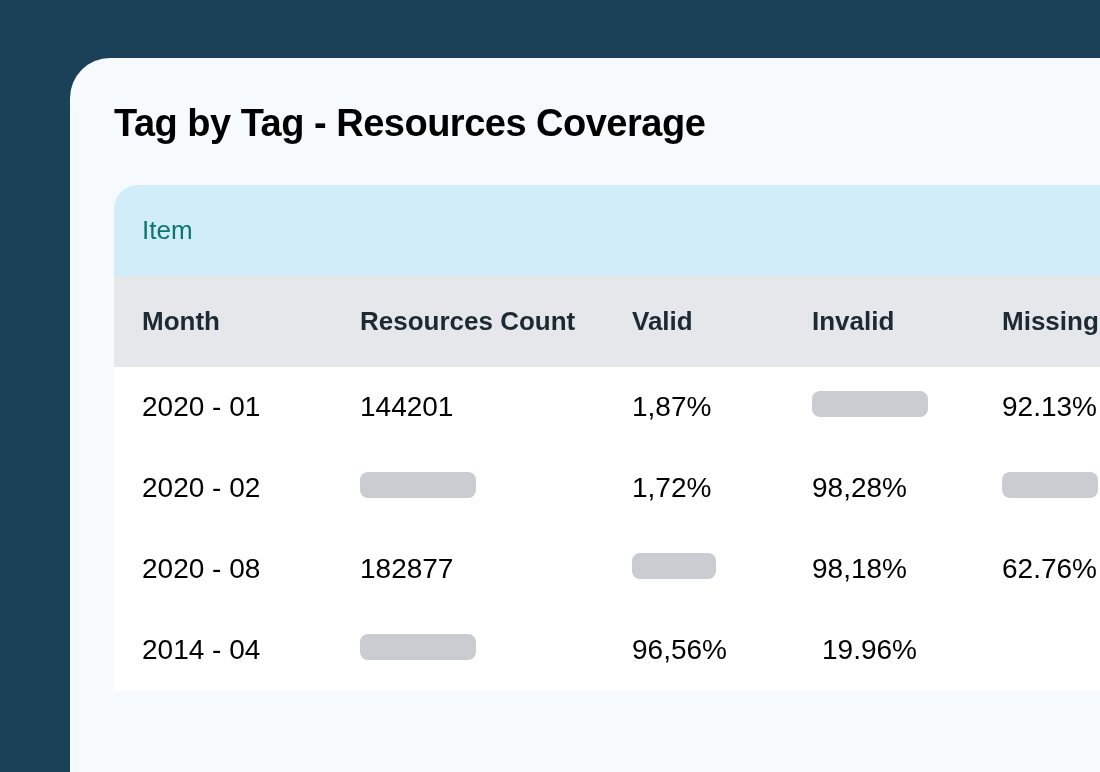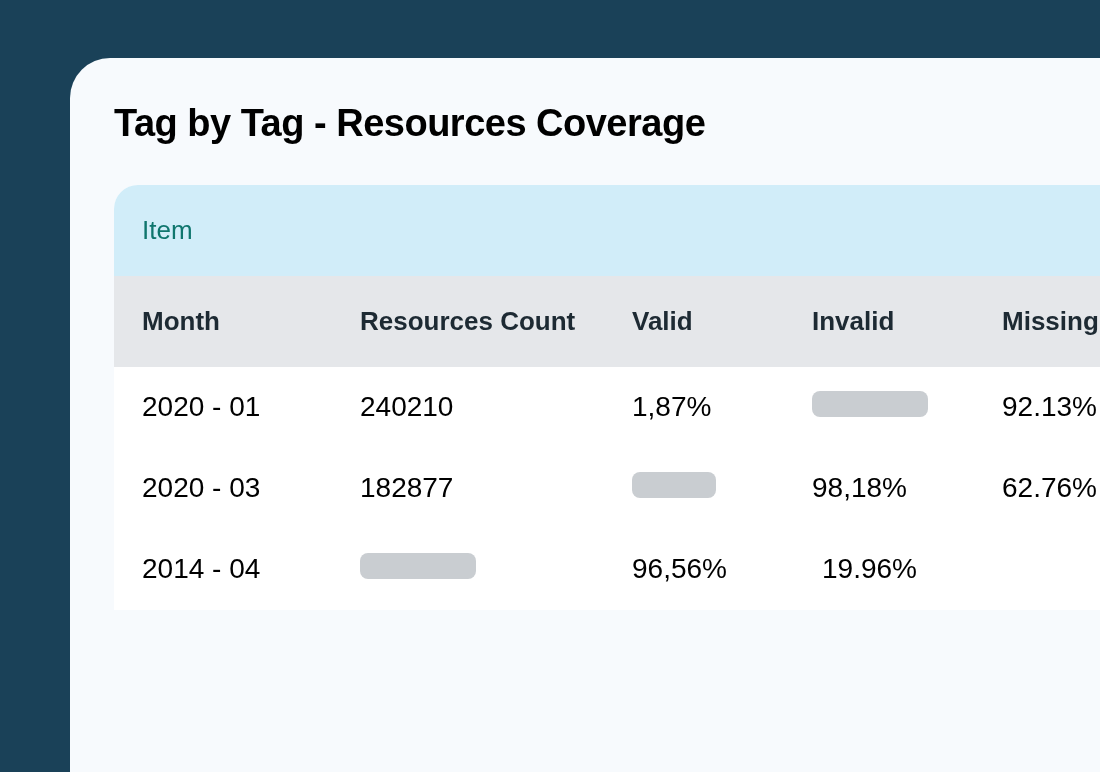--- a/index.html
+++ b/index.html
@@ -89,27 +89,34 @@
       <div class="c-month">Month</div>
       <div class="c-res">Resources Count</div>
       <div class="c-valid">Valid</div>
       <div class="c-inval">Invalid</div>
       <div class="c-miss">Missing</div>
     </div>
 
     <div id="rows">
         <div class="row">
           <div class="c-month">2020 - 01</div>
-          <div class="c-res">240210</div>
+          <div class="c-res">144201</div>
           <div class="c-valid">1,87%</div>
           <div class="c-inval"><span class="skeleton sk-wide"></span></div>
           <div class="c-miss">92.13%</div>
         </div>
         <div class="row">
-          <div class="c-month">2020 - 03</div>
+          <div class="c-month">2020 - 02</div>
+          <div class="c-res"><span class="skeleton sk-wide"></span></div>
+          <div class="c-valid">1,72%</div>
+          <div class="c-inval">98,28%</div>
+          <div class="c-miss"><span class="skeleton sk-sm"></span></div>
+        </div>
+        <div class="row">
+          <div class="c-month">2020 - 08</div>
           <div class="c-res">182877</div>
           <div class="c-valid"><span class="skeleton sk-mid"></span></div>
           <div class="c-inval">98,18%</div>
           <div class="c-miss">62.76%</div>
         </div>
         <div class="row">
           <div class="c-month">2014 - 04</div>
           <div class="c-res"><span class="skeleton sk-wide"></span></div>
           <div class="c-inval">96,56%</div>
           <div class="c-miss">19.96%</div>

